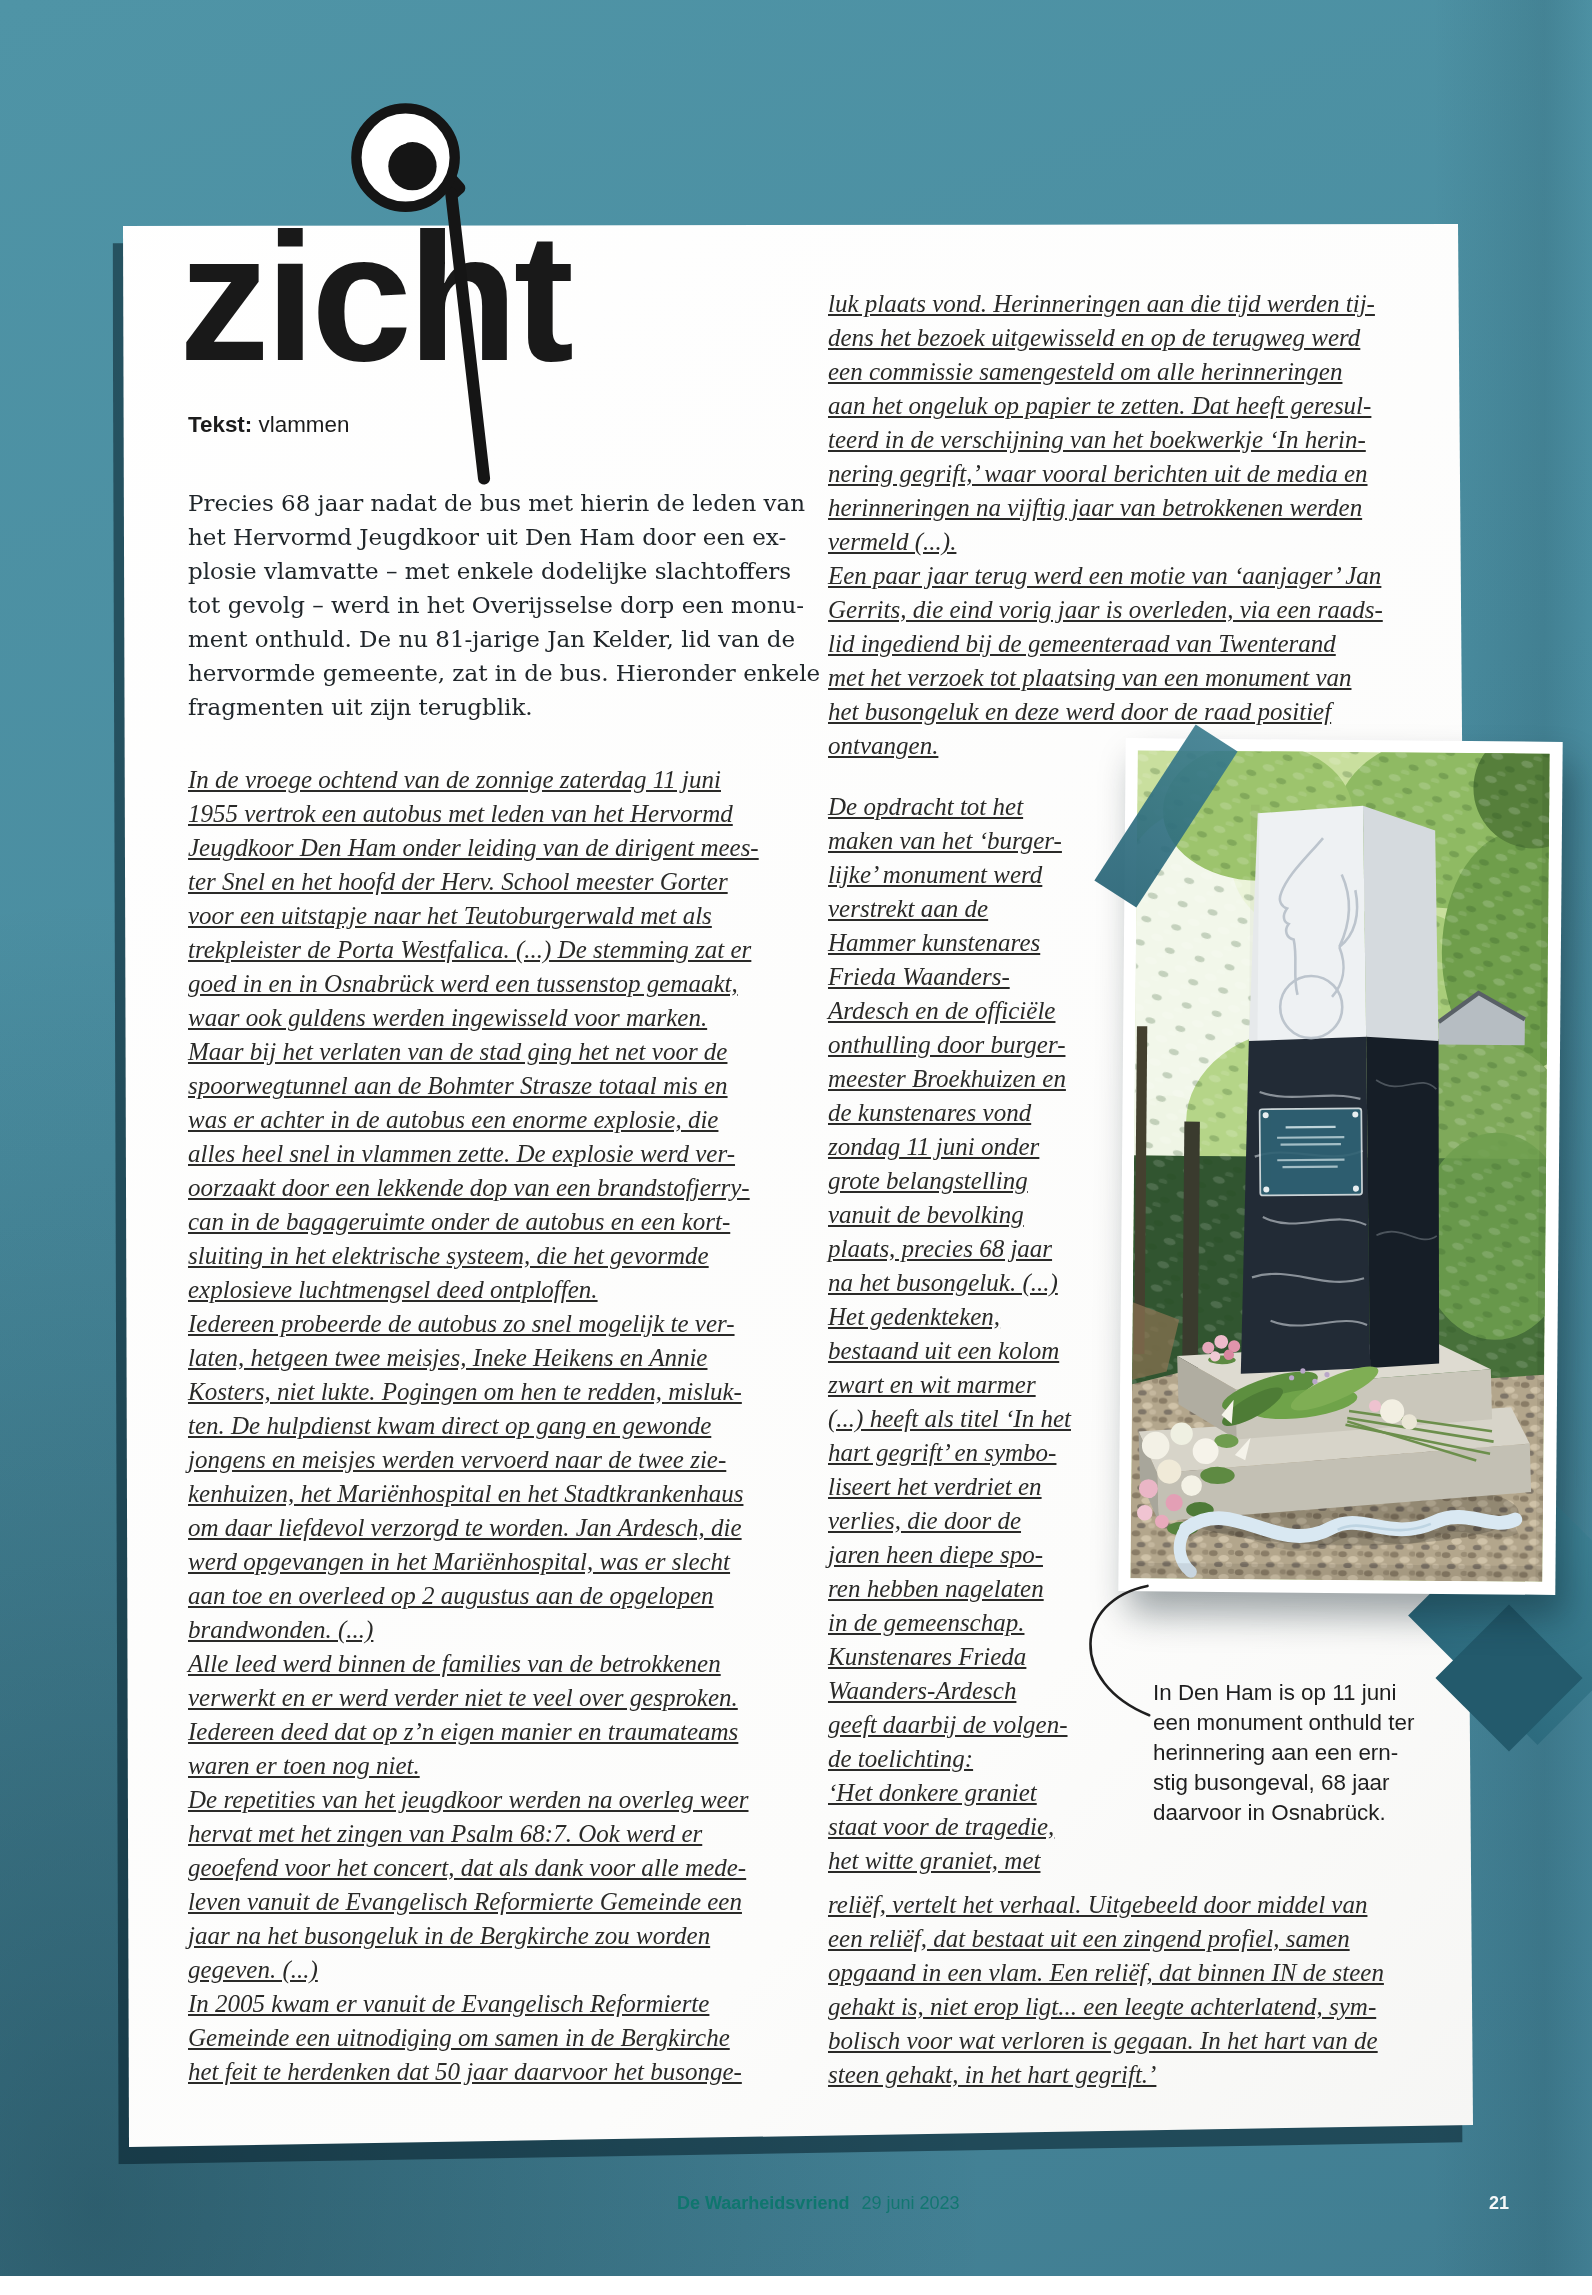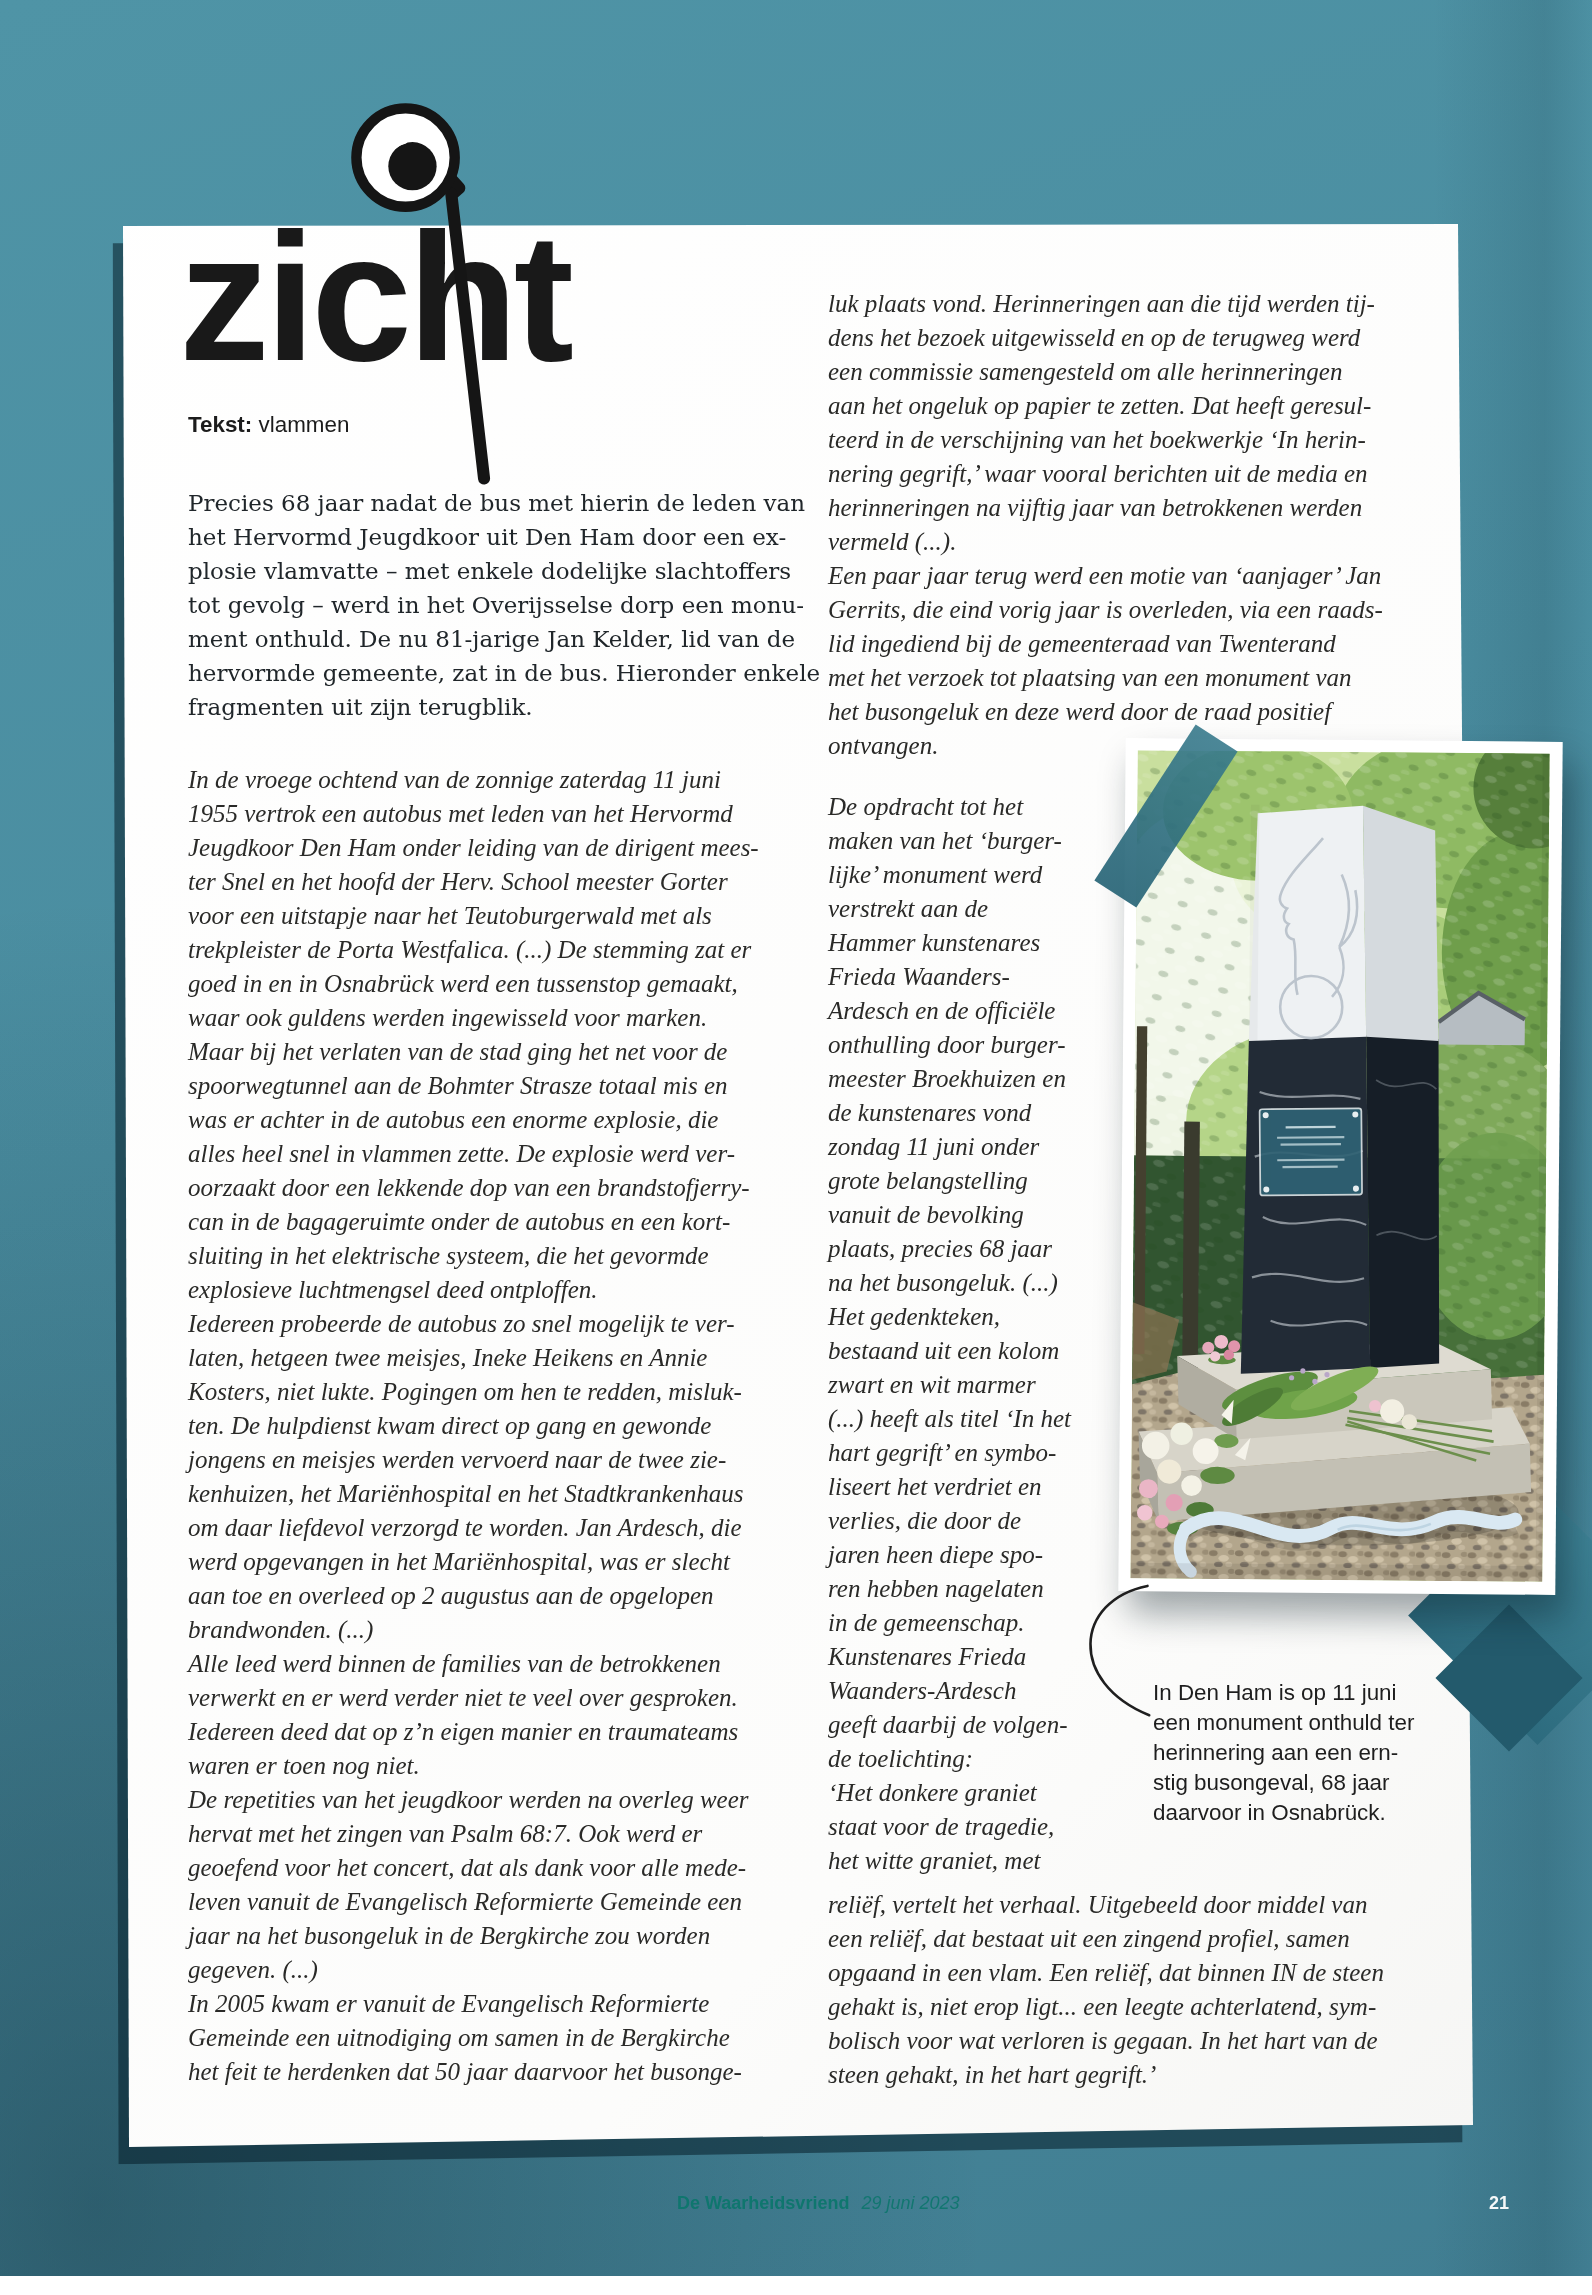--- a/index.html
+++ b/index.html
@@ -25,21 +25,21 @@
   .hl-zicht{position:absolute;left:179px;top:207px;font-family:"Liberation Sans",sans-serif;
       font-weight:bold;font-size:181px;line-height:181px;color:#191919;letter-spacing:-4.3px;}
   .magnifier{position:absolute;left:332px;top:86px;}
   .credit{position:absolute;left:188px;top:412px;font-family:"Liberation Sans",sans-serif;
       font-size:22.4px;color:#1c1c1c;}
   .credit .lbl{font-weight:bold;}
   
   .intro{position:absolute;left:188px;top:486px;width:690px;white-space:pre-line;
       font-family:"DejaVu Serif",serif;font-size:23px;line-height:34px;color:#20262a;}
   .col{position:absolute;white-space:pre-line;font-style:italic;
-      font-family:"Liberation Serif",serif;font-size:25px;line-height:34px;color:#2a2a28;}
+      font-family:"Liberation Serif",serif;font-size:25px;line-height:34px;color:#2a2a28;text-decoration:underline;}
   .col-left{left:188px;top:763px;width:656px;}
   .col-right-top{left:828px;top:287px;width:656px;}
   .col-middle{left:828px;top:790px;width:302px;}
   .col-bottom{left:828px;top:1888px;width:656px;}
   
   .corner-diamond{position:absolute;left:1446px;top:1524px;width:183px;height:183px;
       background:linear-gradient(180deg,#3d8194,#2d6b7e);transform:rotate(45deg);}
   .corner-diamond-fold{position:absolute;left:1457px;top:1626px;width:104px;height:104px;
       background:#235a6c;transform:rotate(45deg);}
   .photo{position:absolute;left:1122px;top:740px;width:437px;height:853px;background:#ffffff;
@@ -48,21 +48,21 @@
   .tape{position:absolute;left:1073px;top:791px;width:186px;height:50px;
       background:linear-gradient(90deg,rgba(40,101,119,.92),rgba(56,122,140,.9));
       transform:rotate(-57deg);}
   .callout{position:absolute;left:1044px;top:1553px;}
   .caption{position:absolute;left:1153px;top:1678px;width:298px;white-space:pre-line;
       font-family:"Liberation Sans",sans-serif;font-size:22.4px;line-height:30px;color:#1e1e1e;}
   
   .footer{position:absolute;left:677px;top:2193px;display:flex;gap:12px;align-items:baseline;
       font-family:"Liberation Sans",sans-serif;font-size:18px;color:#0f766e;}
   .footer .mag{font-weight:bold;}
-  .footer .date{font-style:italic;opacity:.92;}
+  .footer .date{opacity:.92;}
   .pageno{position:absolute;left:1489px;top:2193px;font-family:"Liberation Sans",sans-serif;
       font-size:18px;font-weight:bold;color:#f5f8f9;}
 </style>
 </head>
 <body>
 
 <div id="canvas">
 
   <div class="bg"></div>
   <div class="bg-strip"></div>

